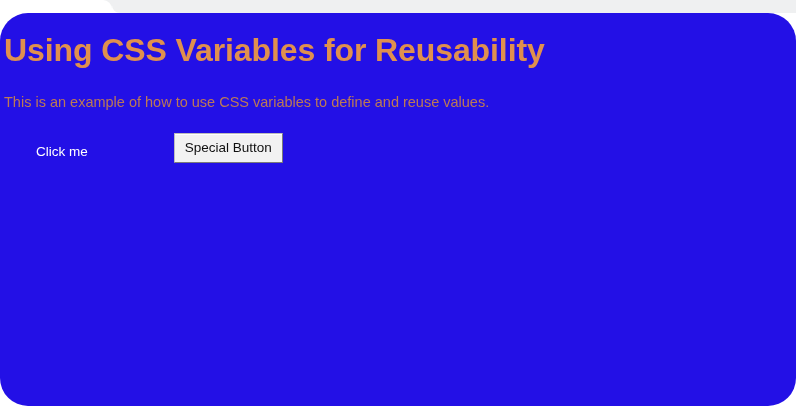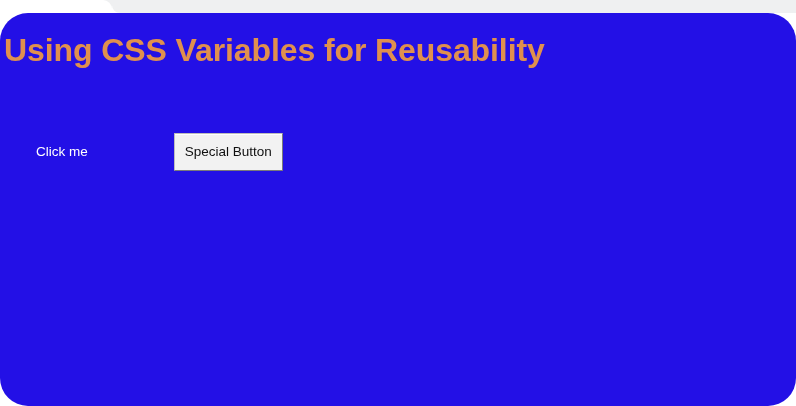--- a/index.html
+++ b/index.html
@@ -124,36 +124,37 @@
   #btn-special {
     background: #f2f2f2;
     color: #101010;
     border: 1px solid #8f8f8f;
     border-top-color: #bdbdbd;
     border-left-color: #bdbdbd;
     border-right-color: #7a7a7a;
     border-bottom-color: #7a7a7a;
     padding: 3px 10px;
     margin-left: 66px;
-    height: 38px;
+    height: 30px;
     border-radius: 1px;
     box-shadow: inset 0 1px 0 #ffffff;
   }
 </style>
 </head>
 <body>
 
 <div id="browser-chrome" style="background-color: rgb(239, 240, 241);">
   <div id="browser-tab" style="background-color: rgb(255, 255, 255);"></div>
   <div id="browser-tab-curve"></div>
 </div>
 
 <div id="page" style="--page-bg: #2310e6; --heading-color: #e0904e; --text-color: #bd7a55;">
 
   <h1 id="page-title">Using CSS Variables for Reusability</h1>
 
+  <p id="page-description">This is an example of how to use CSS variables to define and reuse values.</p>
 
   <div id="button-row">
     <button class="btn" id="btn-click-me" style="color: rgb(255, 255, 255);">Click me</button>
     <button class="btn" id="btn-special" style="background-color: rgb(242, 242, 242); color: rgb(16, 16, 16);">Special Button</button>
   </div>
 
 </div>
 
 </body></html>

